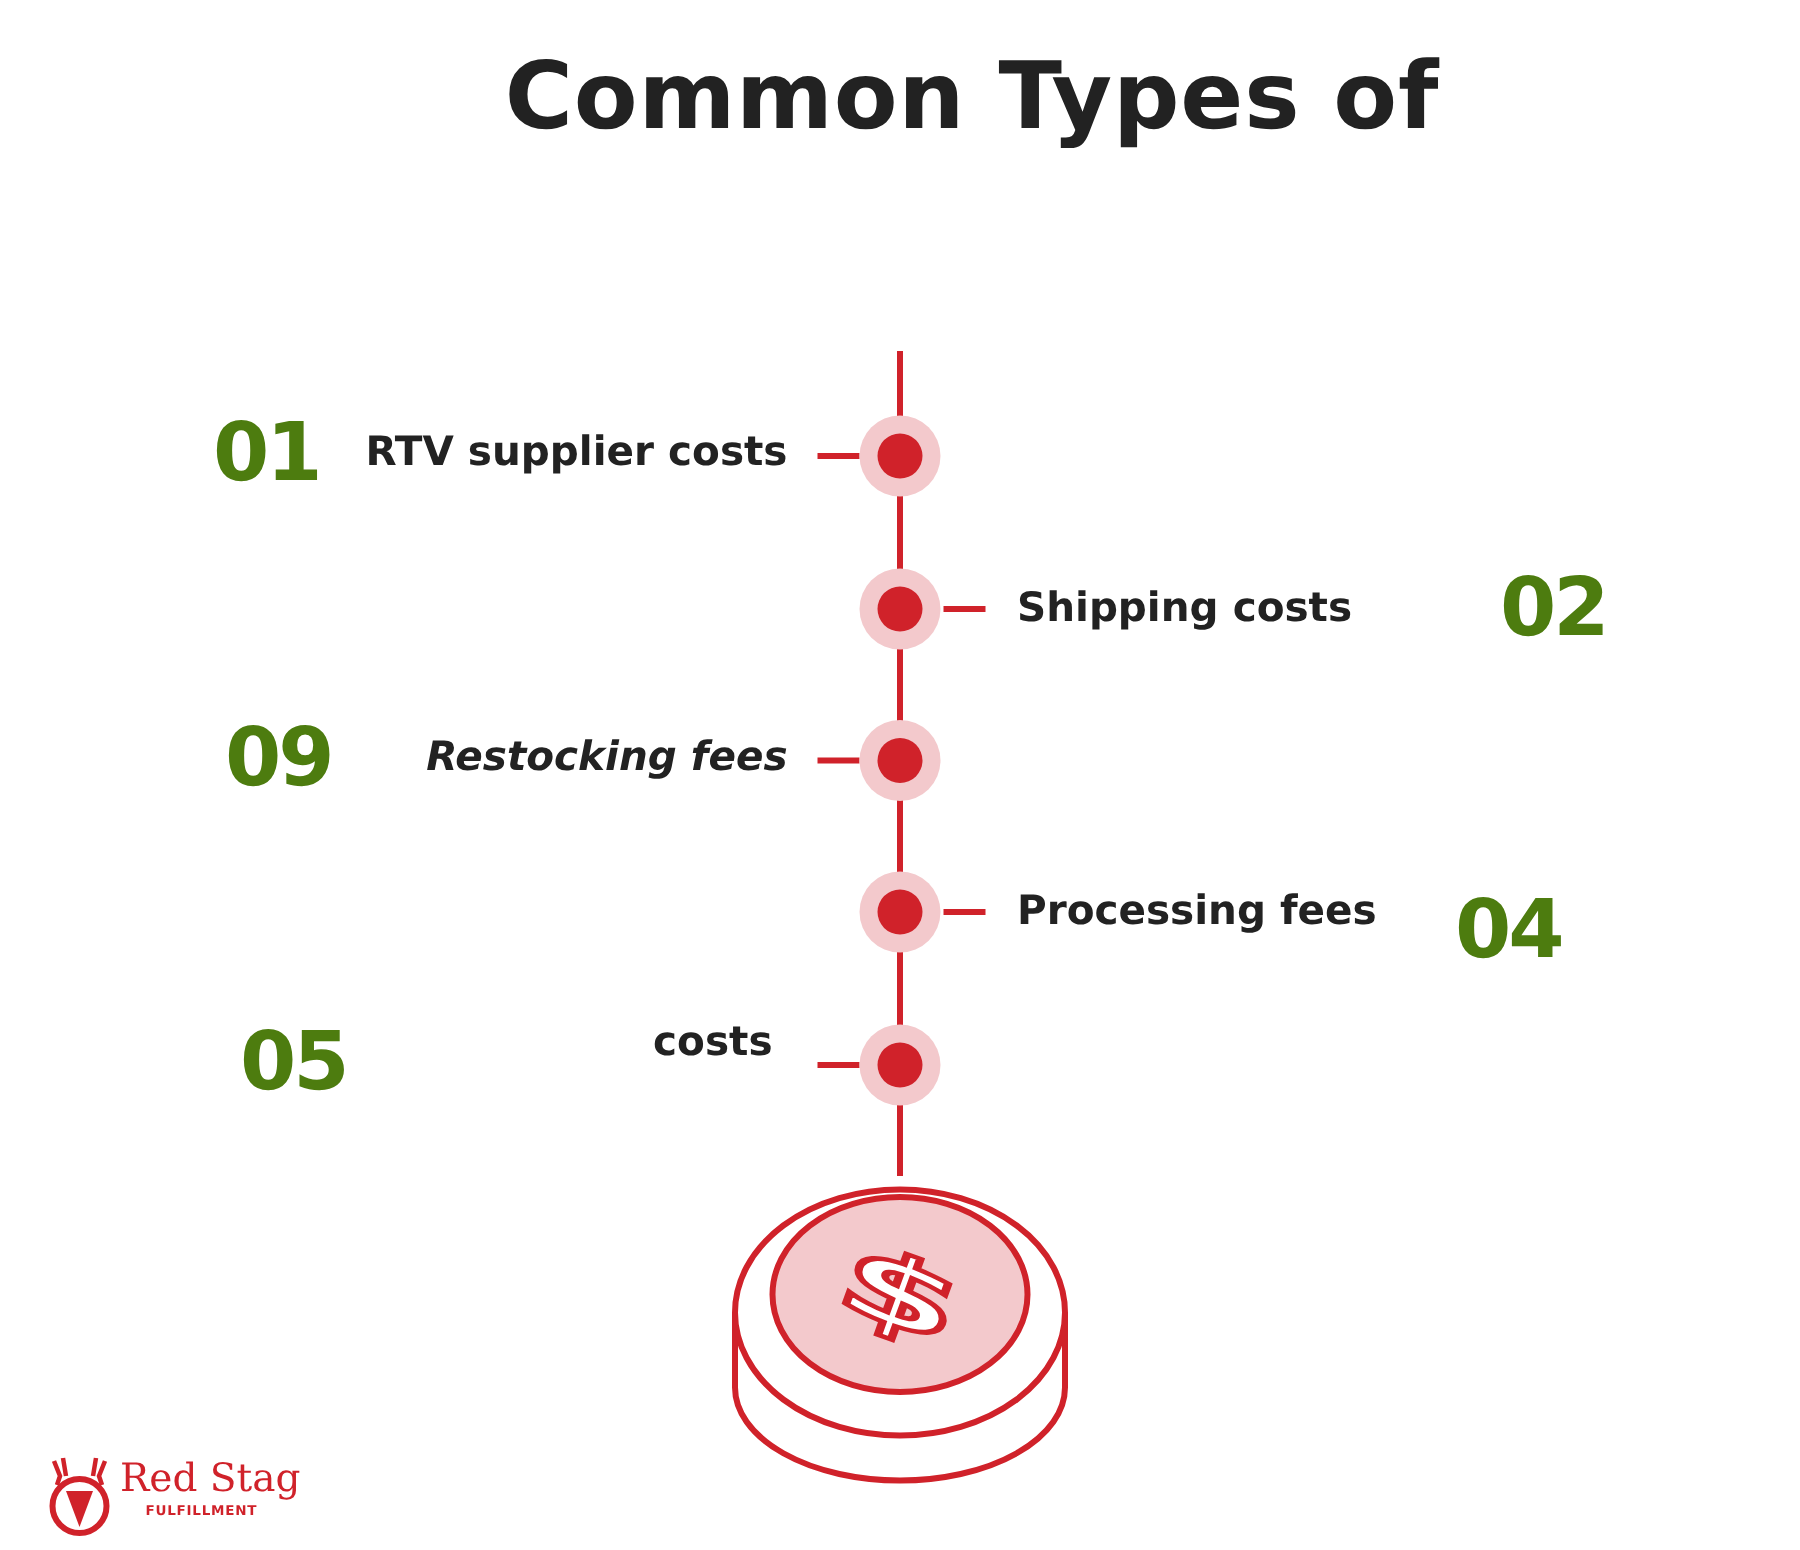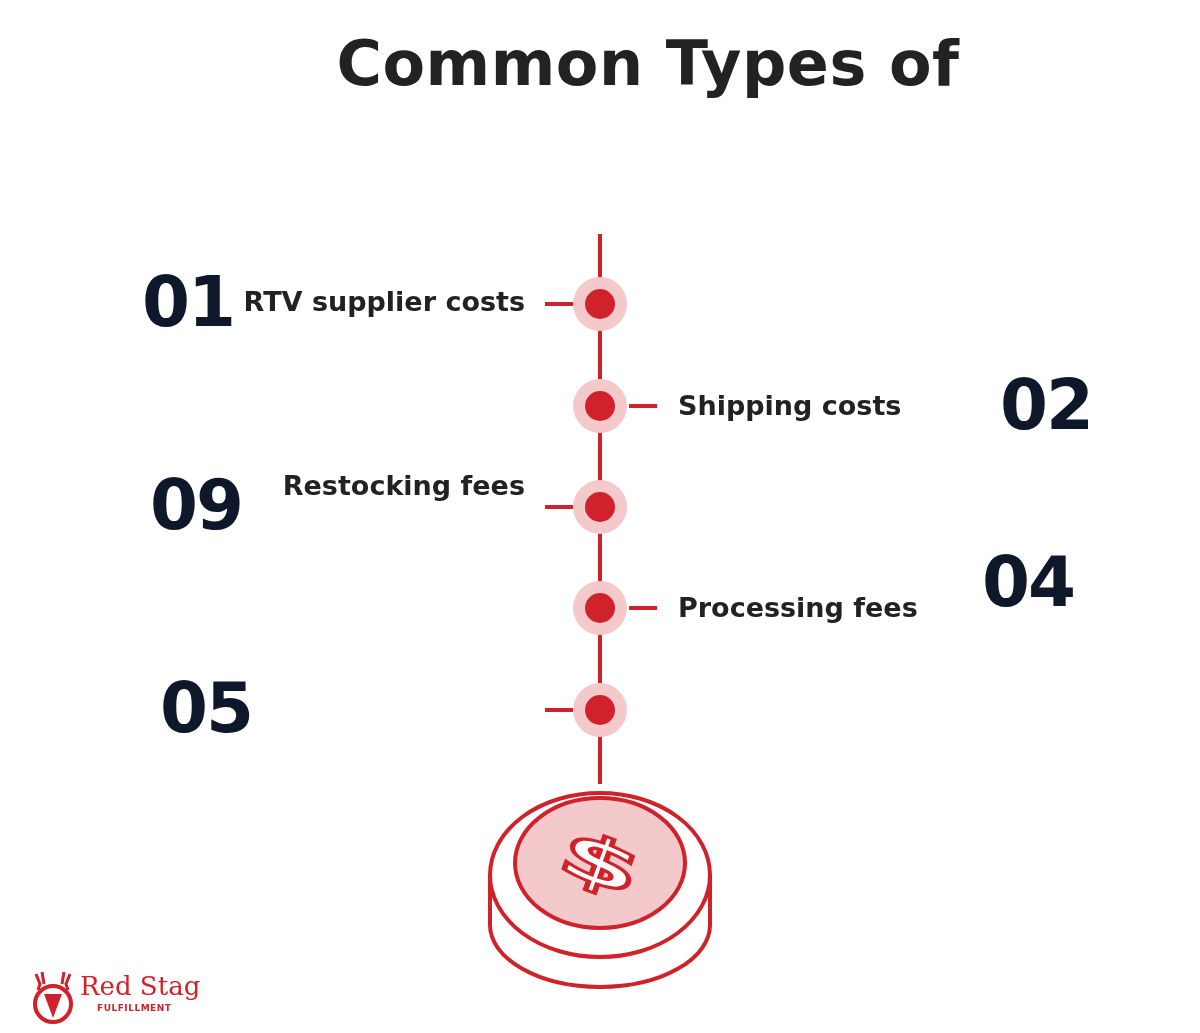--- a/index.html
+++ b/index.html
@@ -7,21 +7,21 @@
          font-family: "DejaVu Sans", "Liberation Sans", sans-serif; }
   .title { position: absolute; left: 0; width: 1200px; top: 22px; text-align: center;
            font-family: "DejaVu Sans", sans-serif; font-weight: bold; font-size: 62px;
            line-height: 84px; color: #222222; letter-spacing: 0.5px; padding-left: 48px; }
   .title span { display: block; }
   .spine { position: absolute; left: 598px; top: 234px; width: 4px; height: 550px; background: #d0222a; }
   .node { position: absolute; width: 54px; height: 54px; border-radius: 50%; background: #f3c9cc; }
   .node .dot { position: absolute; left: 12px; top: 12px; width: 30px; height: 30px; border-radius: 50%; background: #d0222a; }
   .tick { position: absolute; height: 4px; width: 28px; background: #d0222a; }
   .label { position: absolute; font-weight: bold; color: #222222; font-size: 27px; line-height: 33px; white-space: nowrap; }
-  .num { position: absolute; font-weight: bold; color: #0f172a; font-size: 69px; line-height: 60px; letter-spacing: -2px; }
+  .num { position: absolute; font-weight: bold; color: #4d7c0f; font-size: 54px; line-height: 60px; letter-spacing: -2px; }
   .right { text-align: right; }
   .coin { position: absolute; left: 485px; top: 775px; width: 230px; height: 240px; }
   .logo { position: absolute; left: 28px; top: 970px; width: 180px; height: 56px; }
   .logo-text { position: absolute; left: 52px; top: 0px; font-family: "DejaVu Serif", serif; color: #d0222a; font-size: 26px; line-height: 32px; }
   .logo-sub { position: absolute; left: 56px; top: 33px; font-family: "DejaVu Sans", sans-serif; font-weight: bold; color: #d0222a; font-size: 9px; letter-spacing: 0.5px; margin-left: 13px; }
 </style>
 </head>
 <body>
 
 <div class="title">
@@ -38,35 +38,36 @@
   </div>
 
 <div class="node" style="left:573px; top:379px;">
     <div class="dot"></div>
   </div>
 <div class="tick" style="left:629px; top:404px;"></div>
 <div class="label" style="left:678px; top:389px;">Shipping costs</div>
 <div class="num" style="left:1000px; top:375px;">02</div>
 
 <div class="num" style="left:150px; top:475px;">09</div>
-<div class="label right" style="left:230px; width:295px; top:469px;">Restocking fees</div>
+<div class="label right" style="left:230px; width:295px; top:488px;font-style:italic;">Restocking fees</div>
 <div class="tick" style="left:545px; top:505px;"></div>
 <div class="node" style="left:573px; top:480px;">
     <div class="dot"></div>
   </div>
 
 <div class="node" style="left:573px; top:581px;">
     <div class="dot"></div>
   </div>
 <div class="tick" style="left:629px; top:606px;"></div>
 <div class="label" style="left:678px; top:591px;">Processing fees</div>
-<div class="num" style="left:970px; top:552px;margin-left:12px;">04</div>
+<div class="num" style="left:970px; top:590px;">04</div>
 
 <div class="num" style="left:160px; top:678px;">05</div>
 <div class="label right" style="left:250px; width:265px; top:678px;">
+  <div>costs</div>
 </div>
 <div class="tick" style="left:545px; top:708px;"></div>
 <div class="node" style="left:573px; top:683px;">
     <div class="dot"></div>
   </div>
 
 <svg class="coin" viewBox="0 0 230 240">
   <path d="M5 100 L5 150 A110 62 0 0 0 225 150 L225 100" fill="#ffffff" stroke="#d0222a" stroke-width="4"></path>
   <ellipse cx="115" cy="100" rx="110" ry="82" fill="#ffffff" stroke="#d0222a" stroke-width="4"></ellipse>
   <ellipse cx="115" cy="88" rx="85" ry="65" fill="#f3c9cc" stroke="#d0222a" stroke-width="4"></ellipse>

